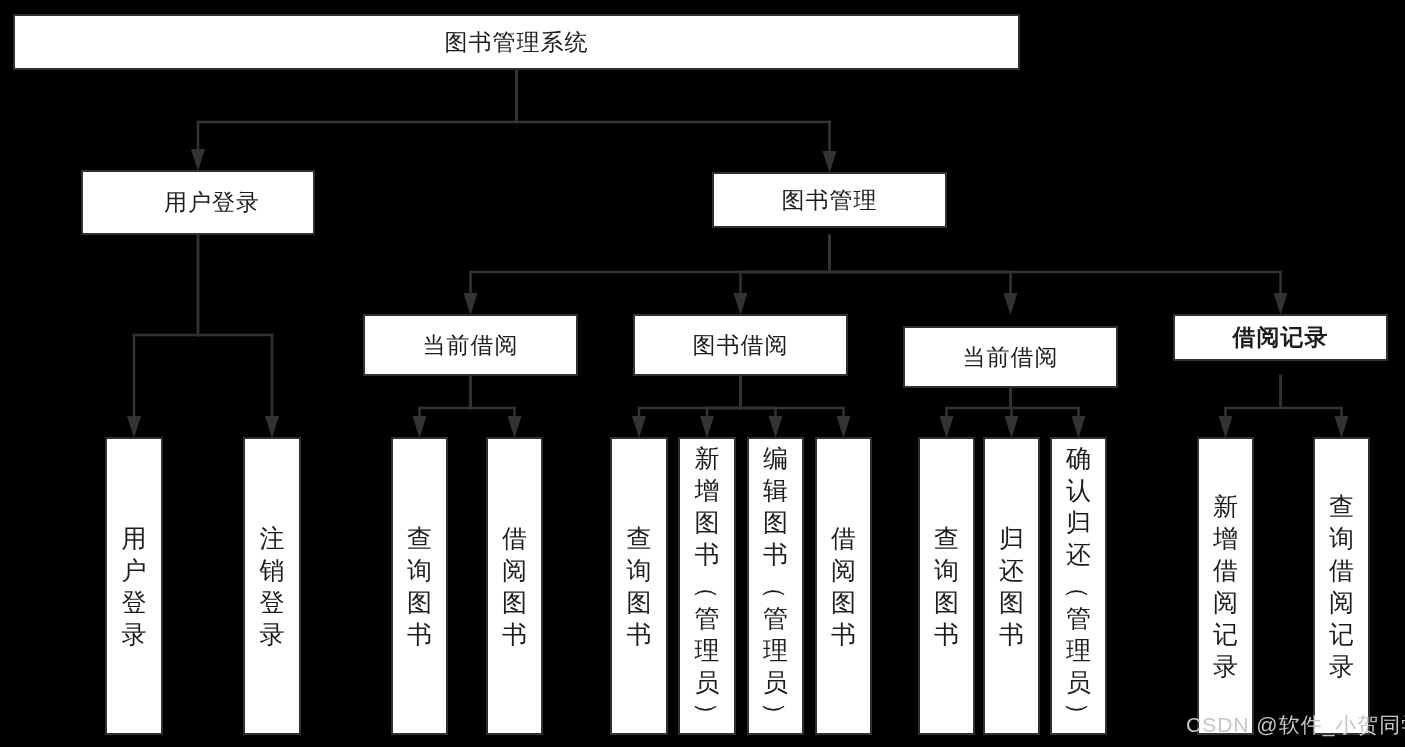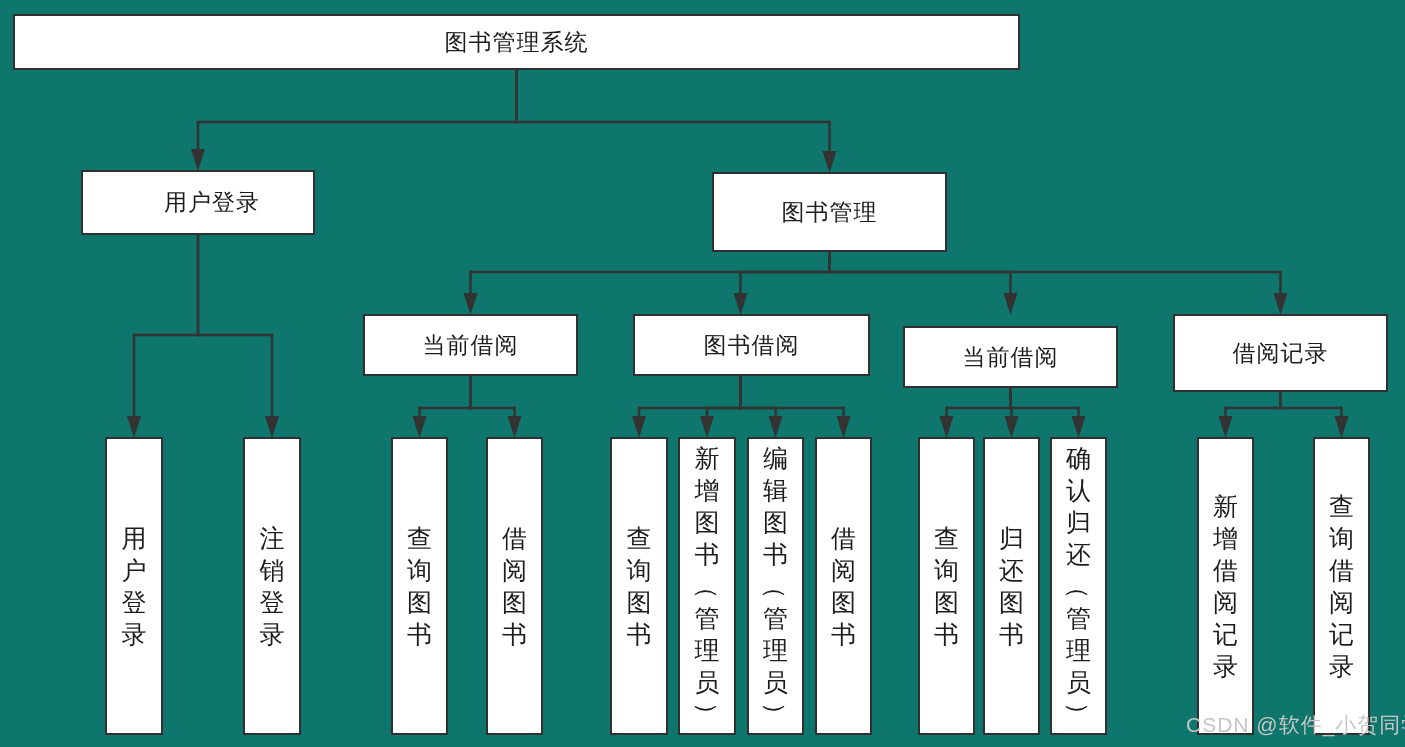--- a/index.html
+++ b/index.html
@@ -1,20 +1,20 @@
 <!DOCTYPE html>
 <html><head>
 <meta charset="utf-8">
 <style>
   html, body { margin: 0; padding: 0; background: #ffffff; }
   .stage {
     position: relative;
     width: 1405px;
     height: 747px;
-    background: #0f766e;
+    background: #000000;
     overflow: hidden;
     font-family: "Liberation Sans", "DejaVu Sans", sans-serif;
   }
   #edges {
     position: absolute;
     left: 0; top: 0;
     width: 1405px; height: 747px;
   }
   .node {
     position: absolute;
@@ -138,33 +138,33 @@
       <line x1="1341.5" y1="408" x2="1341.5" y2="419" stroke="#333333" stroke-width="2.5" stroke-linecap="square"></line>
       <polygon points="1334.5,416 1348.5,416 1341.5,438" fill="#333333"></polygon>
     </svg>
   <div id="nodes">
       <div class="node h-box" style="left: 13px; top: 14px; width: 1007px; height: 56px;">
         <span class="lbl">图书管理系统</span>
       </div>
       <div class="node h-box" style="left: 81px; top: 170px; width: 234px; height: 65px; padding-left: 28px;">
         <span class="lbl">用户登录</span>
       </div>
-      <div class="node h-box" style="left: 712px; top: 172px; width: 235px; height: 80px; justify-content: center;">
+      <div class="node h-box" style="left: 712px; top: 172px; width: 235px; height: 56px; justify-content: center;">
         <span class="lbl">图书管理</span>
       </div>
       <div class="node h-box" style="left: 363px; top: 314px; width: 215px; height: 62px;">
         <span class="lbl">当前借阅</span>
       </div>
-      <div class="node h-box" style="left: 633px; top: 314px; width: 237px; height: 62px;">
+      <div class="node h-box" style="left: 633px; top: 314px; width: 215px; height: 62px;">
         <span class="lbl">图书借阅</span>
       </div>
       <div class="node h-box" style="left: 903px; top: 326px; width: 215px; height: 62px;">
         <span class="lbl">当前借阅</span>
       </div>
-      <div class="node h-box" style="left: 1173px; top: 314px; width: 215px; height: 78px;">
+      <div class="node h-box" style="left: 1173px; top: 314px; width: 215px; height: 47px; font-weight: bold;">
         <span class="lbl">借阅记录</span>
       </div>
       <div class="node v-box" aria-label="用户登录" style="left: 105px; top: 437px; width: 58px; height: 298px;">
         <span class="ch">用</span>
         <span class="ch">户</span>
         <span class="ch">登</span>
         <span class="ch">录</span>
       </div>
       <div class="node v-box" aria-label="注销登录" style="left: 243px; top: 437px; width: 58px; height: 298px;">
         <span class="ch">注</span>

